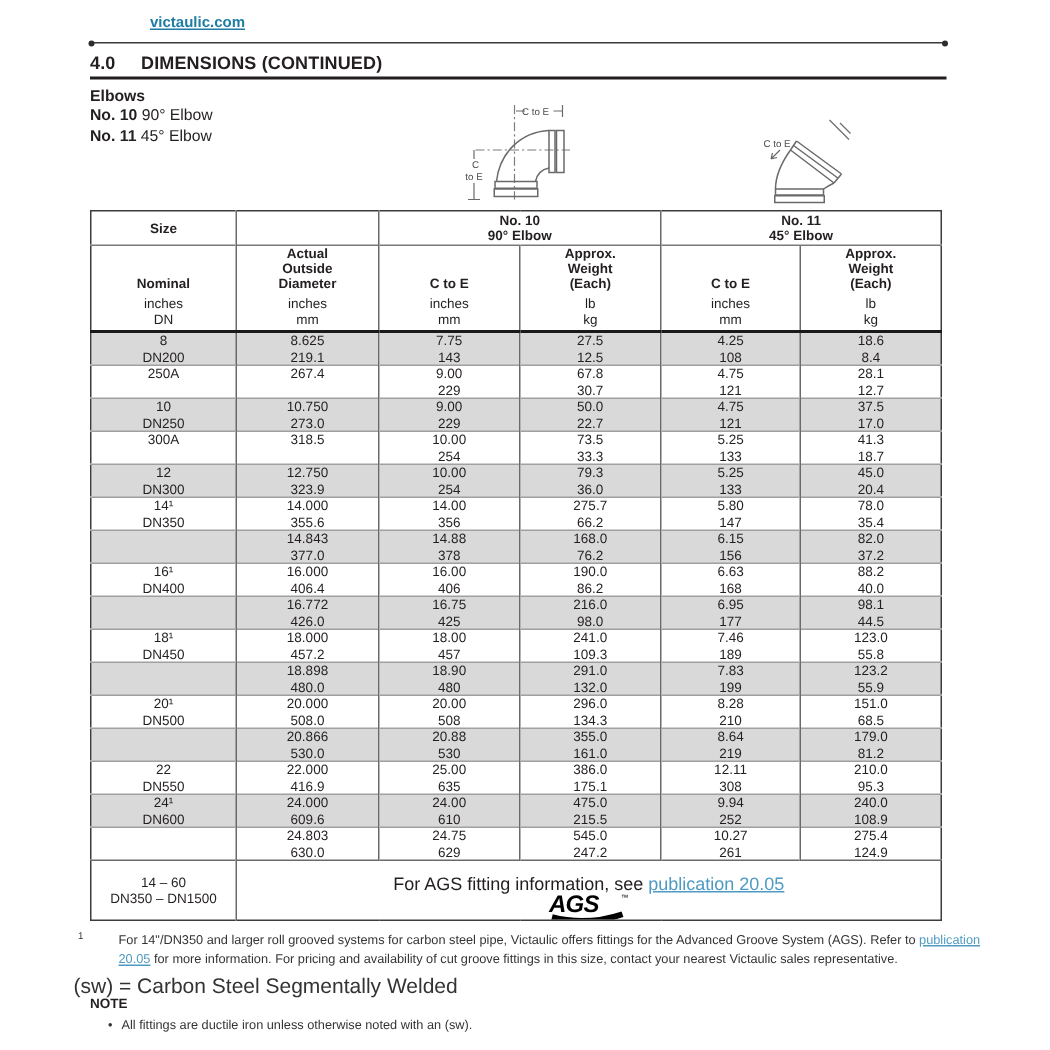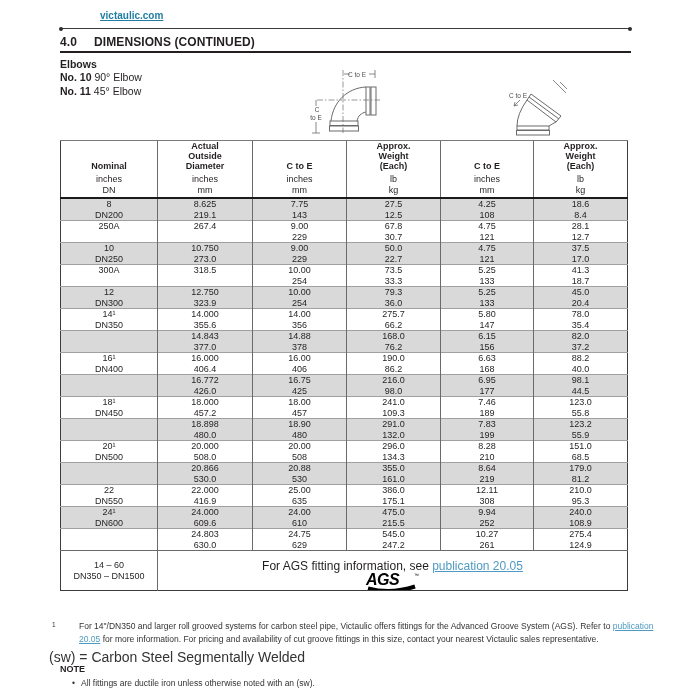--- a/index.html
+++ b/index.html
@@ -108,20 +108,32 @@
   <table class="dim">
     <colgroup>
       <col style="width:97px">
         <col style="width:95px">
         <col style="width:94px">
       <col style="width:94px">
         <col style="width:93px">
         <col style="width:94px">
     </colgroup>
     <thead>
+      <tr class="ghead">
+        <td>Size</td>
+        <td></td>
+        <td colspan="2">
+          <div>No. 10</div>
+          <div>90° Elbow</div>
+        </td>
+        <td colspan="2">
+          <div>No. 11</div>
+          <div>45° Elbow</div>
+        </td>
+      </tr>
       <tr class="subhead">
           <td>
             <div class="hcell">
               <div class="titles">
                 <div>Nominal</div>
               </div>
               <div class="unit">inches</div>
               <div class="unit">DN</div>
             </div>
           </td>

